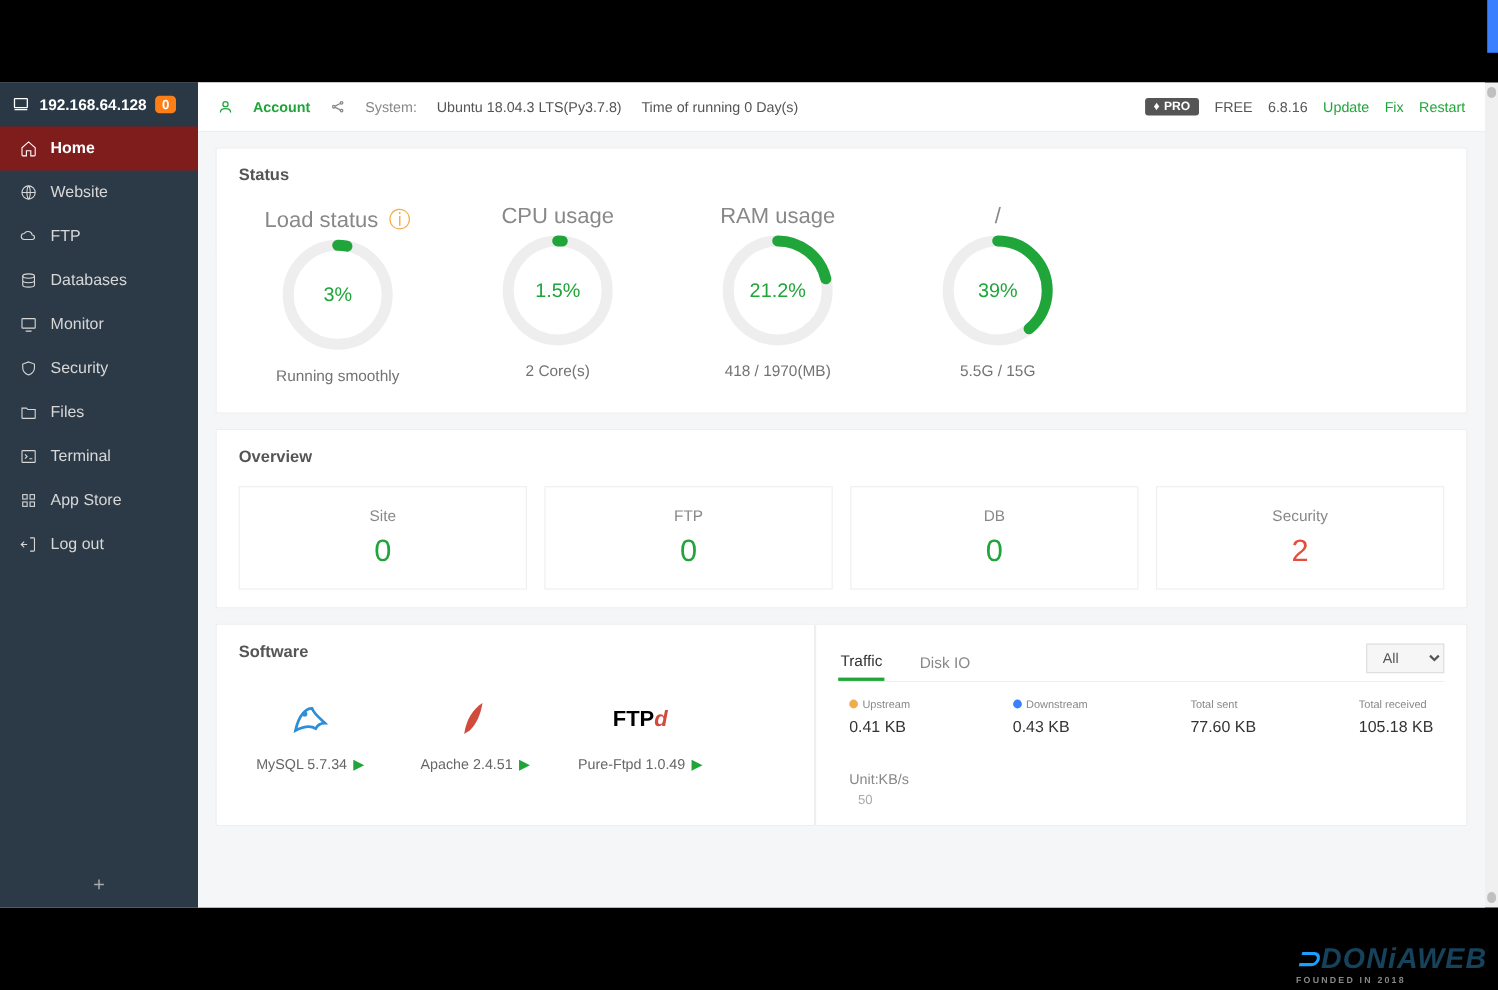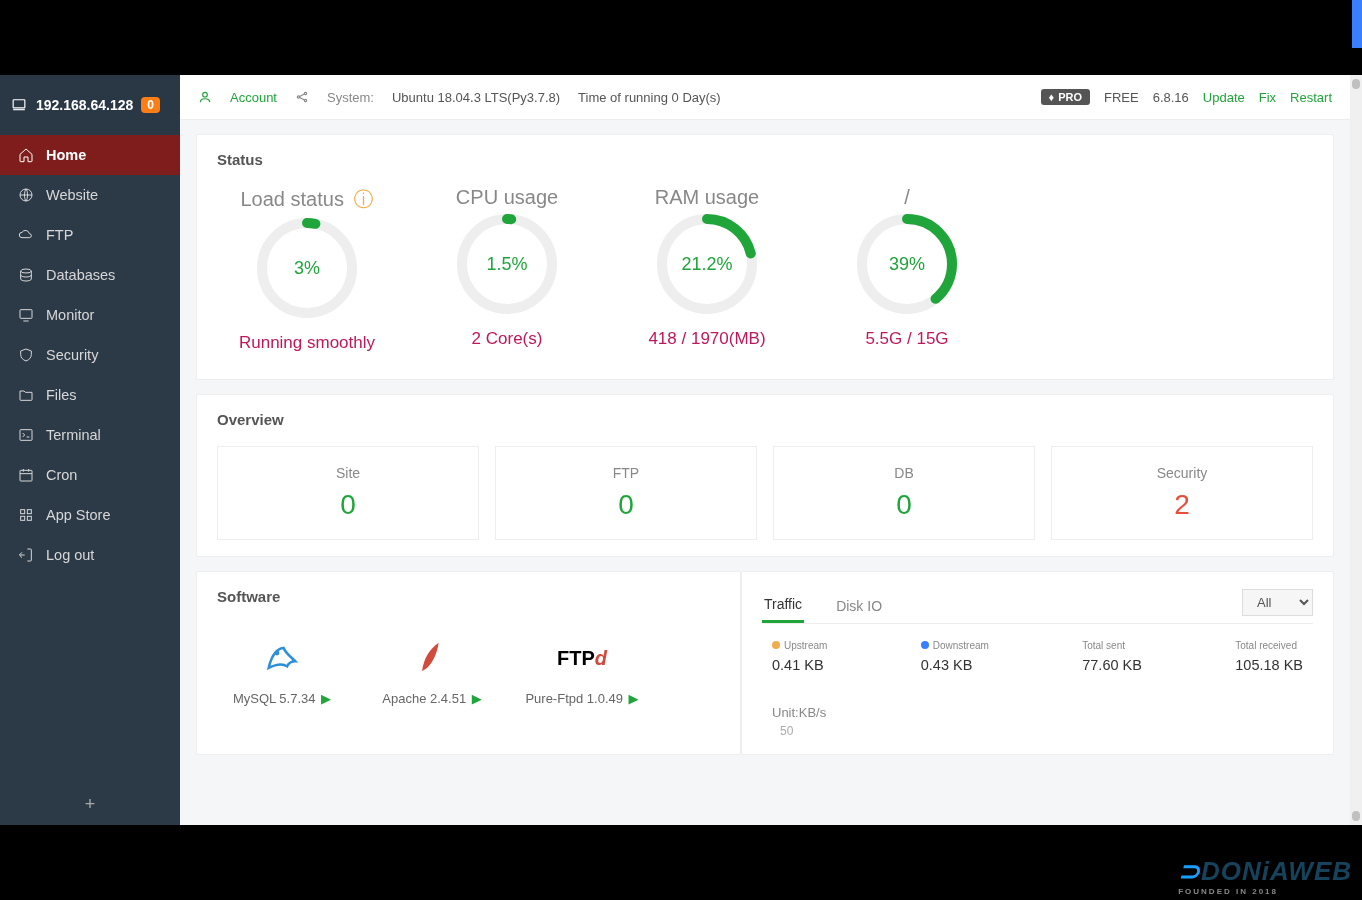--- a/index.html
+++ b/index.html
@@ -1,44 +1,44 @@
 <!DOCTYPE html>
 <html><head>
 <meta charset="utf-8">
 <style>
 * { box-sizing: border-box; margin: 0; padding: 0; }
 body { font-family: "Segoe UI", Arial, sans-serif; background: #000; width: 1362px; height: 900px; overflow: hidden; }
 .app { position: absolute; top: 75px; left: 0; width: 1350px; height: 750px; background: #f0f0f0; display: flex; }
 .sidebar { width: 180px; background: #2c3a47; color: #e5e5e5; display: flex; flex-direction: column; }
-.sidebar-head { height: 60px; display: flex; align-items: center; padding: 0 10px; gap: 8px; background: #2a3745; }
+.sidebar-head { height: 40px; display: flex; align-items: center; padding: 0 10px; gap: 8px; background: #2a3745; }
 .sidebar-head .ip { font-size: 14px; font-weight: 600; color: #fff; }
 .sidebar-head .badge { background: #fd7e14; color: #fff; border-radius: 4px; padding: 1px 6px; font-size: 12px; font-weight: bold; }
 .menu { flex: 1; }
 .menu-item { display: flex; align-items: center; gap: 12px; padding: 12px 18px; font-size: 14.5px; color: #d7d7d7; cursor: pointer; }
 .menu-item.active { background: #7f1d1d; color: #fff; font-weight: 600; }
 .menu-item svg { width: 16px; height: 16px; fill: none; stroke: currentColor; stroke-width: 1.5; }
 .add-panel { text-align: center; padding: 10px; color: #aaa; font-size: 18px; cursor: pointer; }
 .main { flex: 1; background: #f4f6f8; display: flex; flex-direction: column; overflow: hidden; }
 .topbar { height: 45px; background: #fff; display: flex; align-items: center; padding: 0 18px; gap: 18px; font-size: 13px; color: #555; border-bottom: 1px solid #eee; }
-.topbar .account { color: #20a53a; }
+.topbar .account { color: #20a53a; font-weight: bold; }
 .topbar .sys-label { color: #888; }
 .topbar .right { margin-left: auto; display: flex; align-items: center; gap: 14px; }
 .pro-badge { background: #555; color: #fff; border-radius: 3px; padding: 2px 8px; font-size: 11px; font-weight: bold; display: inline-flex; align-items: center; gap: 4px; }
 .link-green { color: #20a53a; cursor: pointer; }
 .content { padding: 14px 16px; overflow-y: auto; flex: 1; }
 .card { background: #fff; border: 1px solid #eee; border-radius: 2px; margin-bottom: 14px; padding: 16px 20px; }
 .card h3 { font-size: 15px; font-weight: 700; color: #555; margin-bottom: 18px; }
 .gauges { display: flex; gap: 40px; padding: 0 10px 10px; }
 .gauge { width: 160px; text-align: center; }
 .gauge .title { color: #888; font-size: 20px; }
 .gauge .title .help { color: #f0ad4e; margin-left: 4px; }
 .donut { width: 110px; height: 110px; margin: 0 auto; position: relative; }
 .donut svg { transform: rotate(-90deg); }
 .donut .val { position: absolute; top: 0; left: 0; width: 100%; height: 100%; display: flex; align-items: center; justify-content: center; color: #20a53a; font-size: 18px; font-weight: 500; }
-.gauge .sub { color: #be185d; font-size: 17px; margin-top: 10px; }
+.gauge .sub { color: #737373; font-size: 14px; margin-top: 10px; }
 .overview-row { display: flex; gap: 16px; }
 .ov-cell { flex: 1; border: 1px solid #eee; text-align: center; padding: 18px 0; }
 .ov-cell .lbl { color: #888; font-size: 14px; }
 .ov-cell .num { font-size: 28px; font-weight: 500; margin-top: 8px; }
 .green { color: #20a53a; }
 .red { color: #e74c3c; }
 .bottom-row { display: flex; }
 .software-list { display: flex; gap: 20px; padding-top: 10px; }
 .soft-item { width: 130px; text-align: center; }
 .soft-icon { height: 50px; display: flex; align-items: center; justify-content: center; font-size: 28px; }
@@ -126,27 +126,20 @@
         </div>
         <div class="menu-item">
           <svg viewBox="0 0 24 24">
             <rect x="3" y="4" width="18" height="16" rx="1"></rect>
             <path d="M7 9l3 3-3 3M13 15h4"></path>
           </svg>
           <span>Terminal</span>
         </div>
         <div class="menu-item">
           <svg viewBox="0 0 24 24">
-            <rect x="3" y="5" width="18" height="16" rx="1"></rect>
-            <path d="M3 10h18M8 3v4M16 3v4"></path>
-          </svg>
-          <span>Cron</span>
-        </div>
-        <div class="menu-item">
-          <svg viewBox="0 0 24 24">
             <rect x="4" y="4" width="6" height="6"></rect>
             <rect x="14" y="4" width="6" height="6"></rect>
             <rect x="4" y="14" width="6" height="6"></rect>
             <rect x="14" y="14" width="6" height="6"></rect>
           </svg>
           <span>App Store</span>
         </div>
         <div class="menu-item">
           <svg viewBox="0 0 24 24">
             <path d="M14 3h5a1 1 0 011 1v16a1 1 0 01-1 1h-5M10 12H3M6 8l-4 4 4 4"></path>

